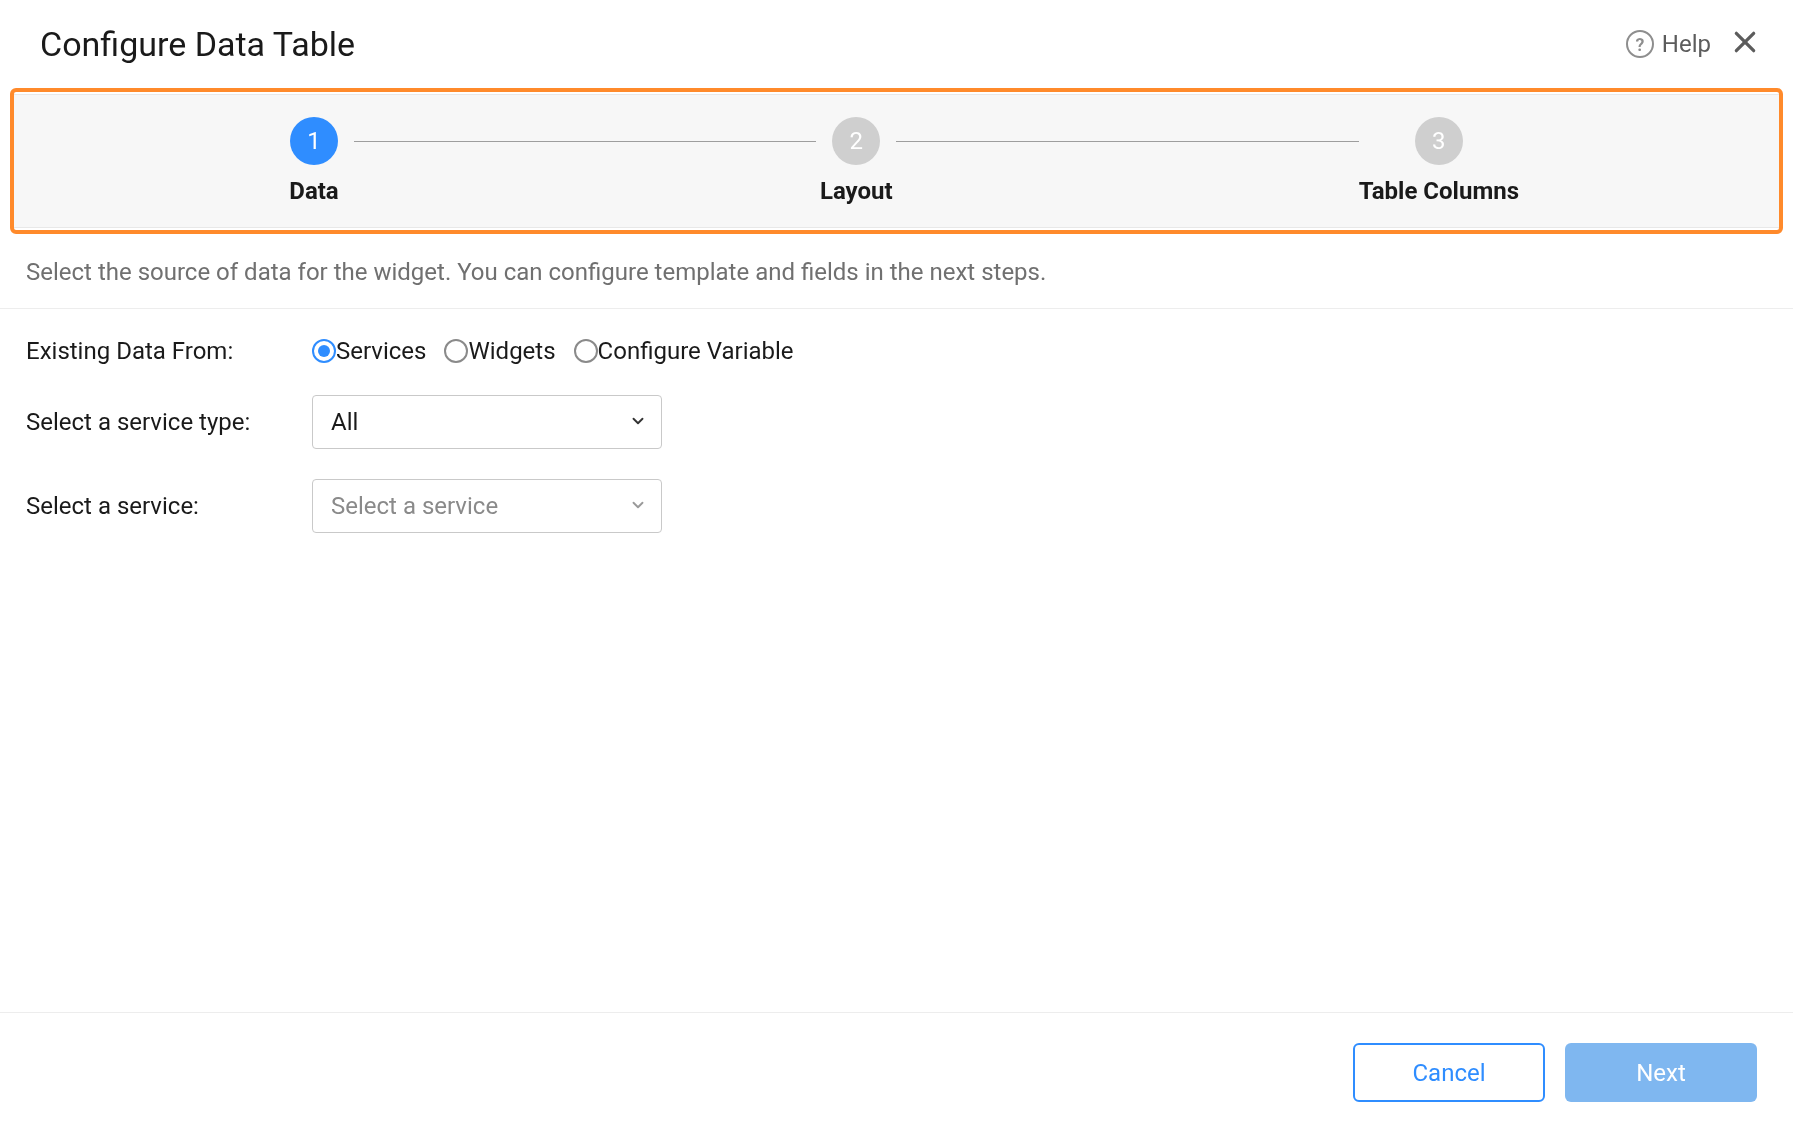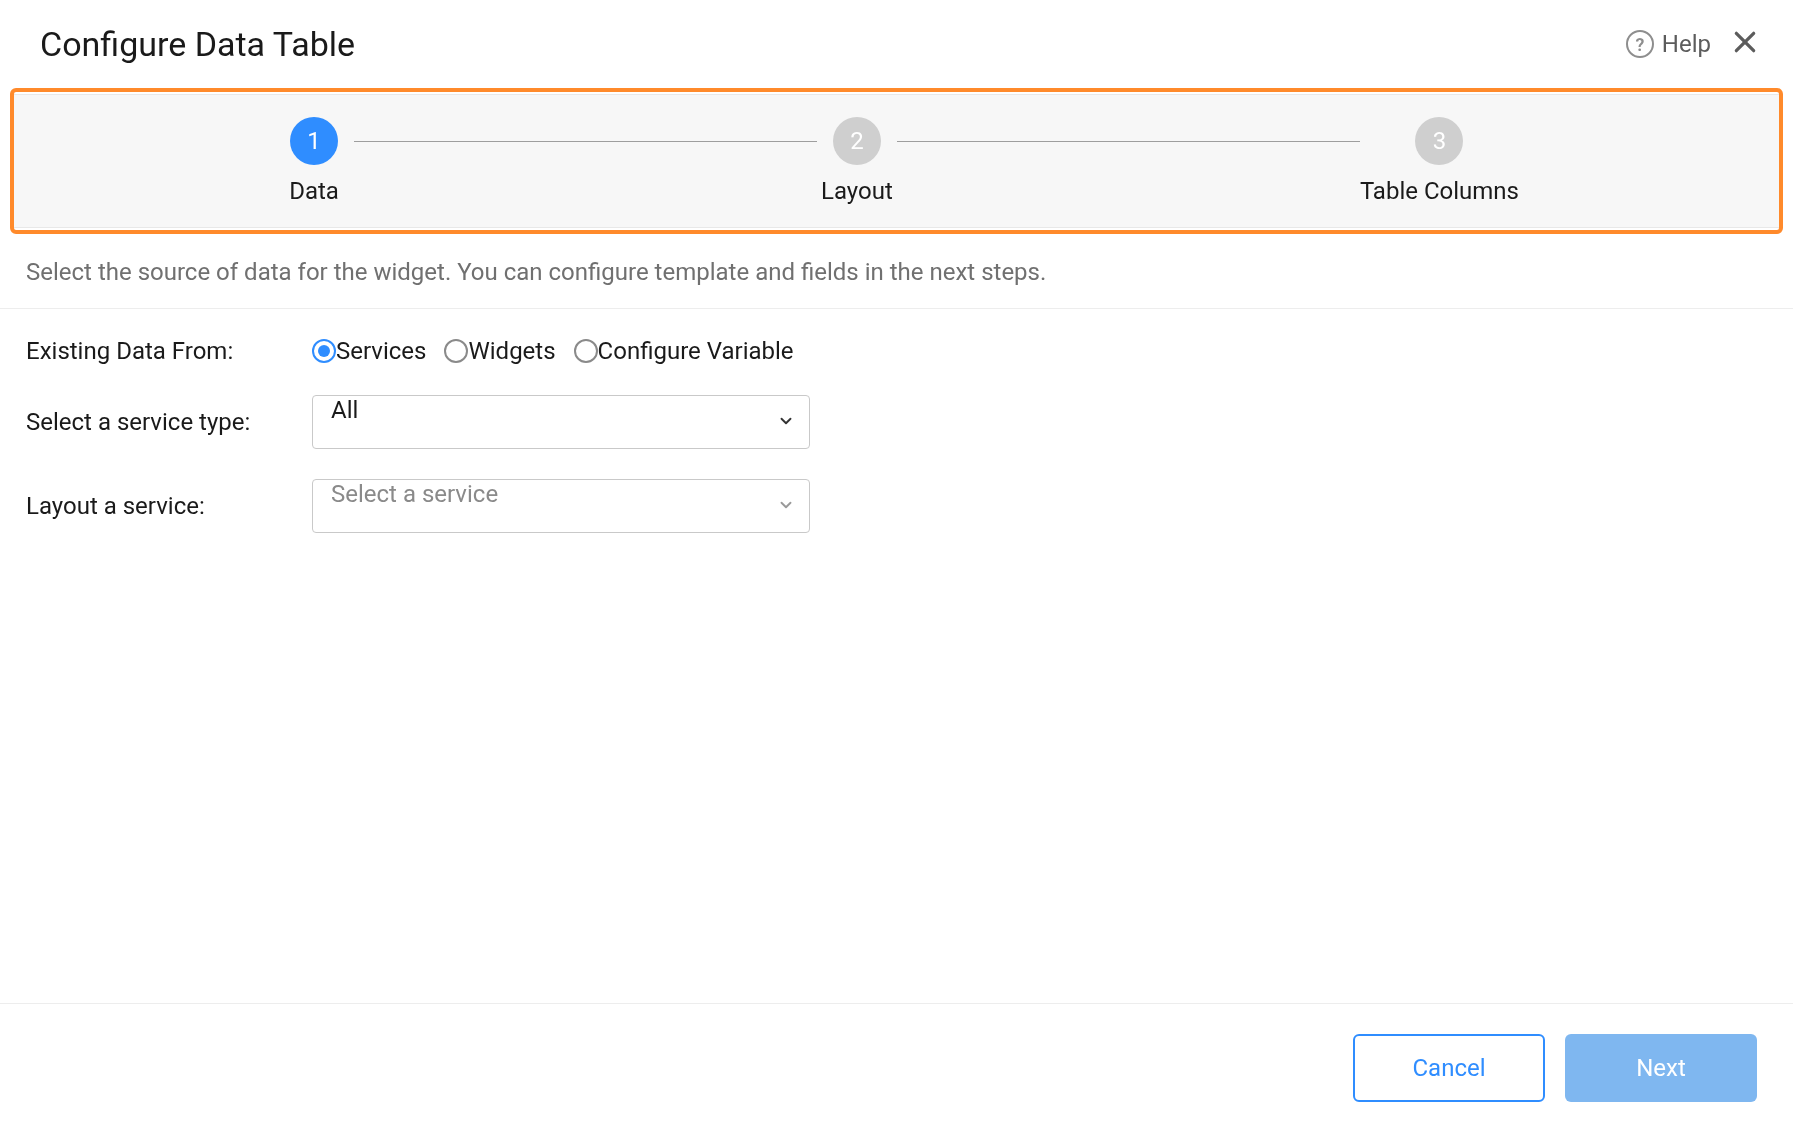--- a/index.html
+++ b/index.html
@@ -113,20 +113,21 @@
       font-size: 24px;
       color: #fff;
       background: #cfcfcf;
     }
     .step.active .step-circle {
       background: #2f8dff;
     }
     .step-label {
       font-size: 24px;
       color: #1a1a1a;
+      font-weight: bold;
     }
 
     
     .helper-text {
       padding: 24px 42px 22px 26px;
       color: #707070;
       font-size: 24px;
       border-bottom: 1px solid #ededed;
     }
 
@@ -174,26 +175,26 @@
       width: 12px;
       height: 12px;
       background: #2f8dff;
       border-radius: 50%;
       display: none;
     }
     .radio-option.selected .radio-dot { display: block; }
 
     .select {
       position: relative;
-      width: 498px;
+      width: 350px;
       height: 54px;
       border: 1px solid #c9c9c9;
       border-radius: 4px;
       display: flex;
-      align-items: flex-start;
+      align-items: center;
       padding: 0 36px 0 18px;
       font-size: 24px;
       background: #fff;
       cursor: pointer;
     }
     .select.placeholder { color: #8a8a8a; }
     .select .chevron {
       position: absolute;
       right: 14px;
       top: 50%;
@@ -206,21 +207,21 @@
     
     .footer {
       border-top: 1px solid #ededed;
       padding: 30px 36px;
       display: flex;
       justify-content: flex-end;
       gap: 20px;
     }
     .btn {
       min-width: 192px;
-      height: 68px;
+      height: 59px;
       border-radius: 6px;
       font-size: 24px;
       display: flex;
       align-items: center;
       justify-content: center;
       cursor: pointer;
       border: 2px solid transparent;
     }
     .btn-outline {
       background: #fff;
@@ -311,21 +312,21 @@
         <span>All</span>
         <span class="chevron">
           <svg viewBox="0 0 24 24" fill="none" stroke="currentColor" stroke-width="2.5" stroke-linecap="round" stroke-linejoin="round">
               <polyline points="6 9 12 15 18 9"></polyline>
             </svg>
         </span>
       </div>
     </div>
 
     <div class="form-row">
-      <div class="form-label">Layout a service:</div>
+      <div class="form-label">Select a service:</div>
       <div class="select placeholder">
         <span>Select a service</span>
         <span class="chevron">
           <svg viewBox="0 0 24 24" fill="none" stroke="currentColor" stroke-width="2.5" stroke-linecap="round" stroke-linejoin="round">
               <polyline points="6 9 12 15 18 9"></polyline>
             </svg>
         </span>
       </div>
     </div>
 

